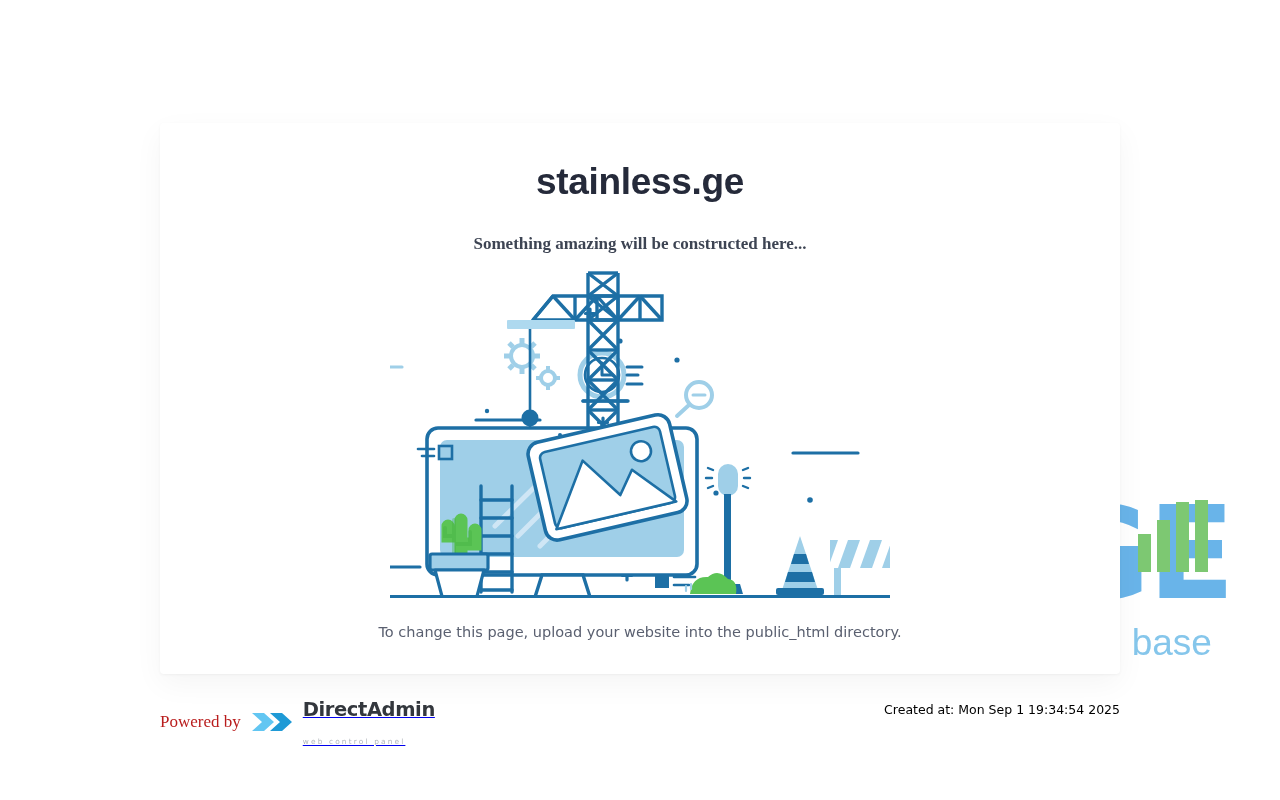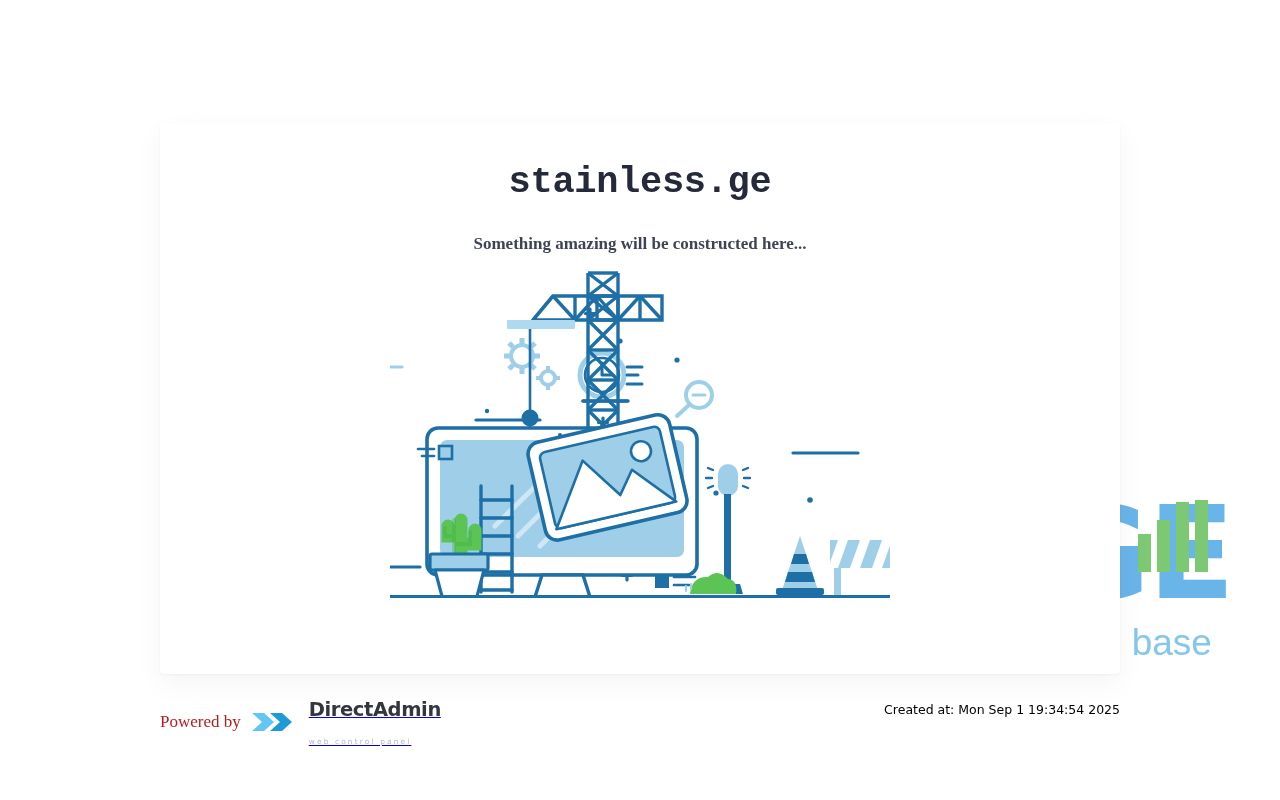--- a/index.html
+++ b/index.html
@@ -38,21 +38,21 @@
     width: 960px; height: 551px;
     background: #ffffff;
     border-radius: 4px;
     box-shadow: 0 1px 3px rgba(0,0,0,0.045), 0 10px 30px rgba(0,0,0,0.045);
   }
   .card-inner { padding-top: 37px; text-align: center; }
 
   .site-title {
     font-size: 37px; font-weight: bold; color: #252a3a;
     letter-spacing: -0.3px; line-height: 1.2;
-    font-family: Liberation Mono, monospace;
+    font-family: Liberation Sans, sans-serif;
   }
   .site-subtitle {
     margin-top: 30px;
     font-size: 17px; font-weight: bold; color: #3d4453;
     font-family: Liberation Serif, serif;
   }
   .illustration-wrap {
     margin-top: 14px;
     display: flex; justify-content: center;
   }
@@ -68,21 +68,21 @@
     left: 160px; top: 690px; width: 960px; height: 40px;
   }
   .powered {
     position: absolute; left: 0; top: 10px;
     display: flex; align-items: center; gap: 9px;
   }
   .powered-label {
     font-size: 17px; color: #b91c1c;
     font-family: Liberation Serif, serif;
   }
-  .da-logo { display: flex; align-items: center; gap: 13px; }
+  .da-logo { display: flex; align-items: center; gap: 7px; }
   .da-words { display: flex; flex-direction: column; line-height: 1; }
   .da-name {
     font-size: 19.5px; font-weight: bold; color: #33373d;
     font-family: "DejaVu Sans", sans-serif; letter-spacing: -0.4px;
   }
   .da-tag {
     margin-top: 18px;
     font-size: 7.4px; color: #b3b7bd; letter-spacing: 2.15px;
     font-family: "DejaVu Sans", sans-serif;
   }
@@ -316,20 +316,21 @@
             </g>
             <rect x="444" y="300" width="7" height="27" fill="#9fcfe8"></rect>
             <rect x="509" y="300" width="7" height="27" fill="#9fcfe8"></rect>
           </g>
 
           <line x1="0" y1="329" x2="500" y2="329" stroke="#1d6fa5" stroke-width="4"></line>
           <line x1="0" y1="299" x2="30" y2="299" stroke="#1d6fa5" stroke-width="3.2" stroke-linecap="round"></line>
         </svg>
       </div>
 
+      <div class="upload-note">To change this page, upload your website into the public_html directory.</div>
     </div>
   </div>
 
   <div class="footer">
     <div class="powered">
       <span class="powered-label">Powered by</span>
       <a class="da-logo" href="#">
         <svg width="46" height="26" viewBox="0 0 46 26">
           <path d="M2 4 L14 4 L24 13 L14 22 L2 22 L12 13 Z" fill="#62c6f2"></path>
           <path d="M20 4 L32 4 L42 13 L32 22 L20 22 L30 13 Z" fill="#1f9ad6"></path>

